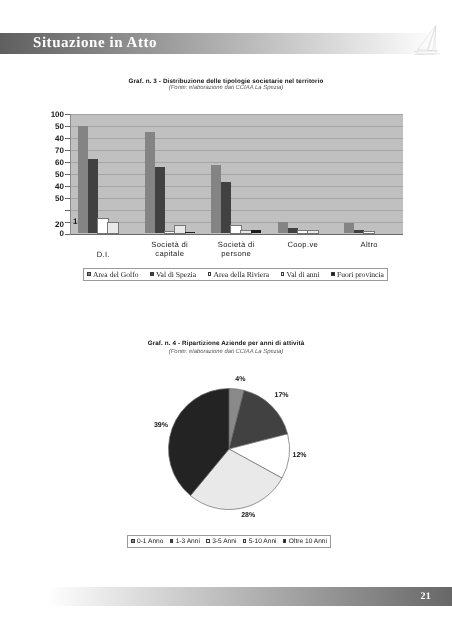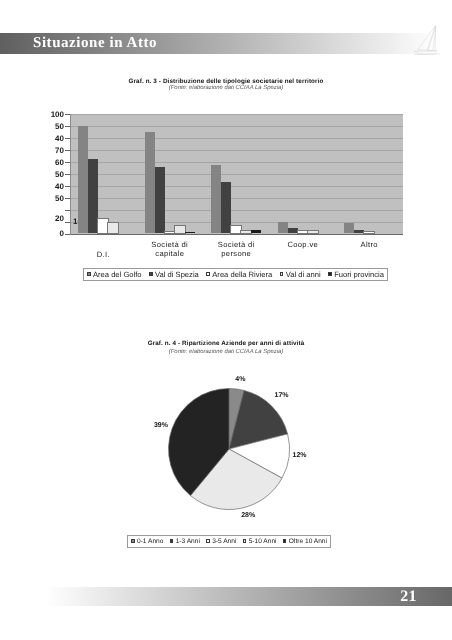--- a/index.html
+++ b/index.html
@@ -35,21 +35,21 @@
   .legend{font-size:7.6px;}
   .sw{width:3.6px;height:3.8px;border:0.5px solid #3a3a3a;display:inline-block;box-sizing:border-box;flex:none;}
 
   
   .pielbl{position:absolute;font-size:7px;font-weight:bold;color:#111;white-space:nowrap;}
 
   
   .ftr-bar{position:absolute;left:48px;top:587px;width:404px;height:19px;
       background:linear-gradient(to right,#fefefe 0px,#676767 404px);}
   .ftr-num{position:absolute;left:400px;top:590.5px;width:31px;height:11px;line-height:11px;
-      text-align:left;font-family:"Liberation Serif",serif;font-weight:bold;font-size:16px;letter-spacing:0.3px;text-indent:0.3px;color:#fff;}
+      text-align:right;font-family:"Liberation Serif",serif;font-weight:bold;font-size:10px;letter-spacing:0.3px;text-indent:0.3px;color:#fff;}
 </style>
 </head>
 <body>
 
 <div class="page">
 
   <div class="hdr-bar"></div>
   <div class="hdr-title">Situazione in Atto</div>
 
   <svg class="boat" viewBox="0 0 36 36">
@@ -67,21 +67,21 @@
       <div class="ch-title" style="left: 0px; top: 78px; width: 452px;">Graf. n. 3 - Distribuzione delle tipologie societarie nel territorio</div>
       <div class="ch-sub" style="left: 0px; top: 85px; width: 452px;">(Fonte: elaborazione dati CCIAA La Spezia)</div>
       <div class="plot" style="left: 70px; top: 114px; width: 332.5px; height: 119.5px;"></div>
       <div class="tick" style="left: 65px; top: 233.5px;"></div>
       <div class="ylab" style="left: 39px; top: 229.4px; width: 25px;">0</div>
       <div class="gridline" style="left: 70px; top: 221.55px; width: 332.5px;"></div>
       <div class="tick" style="left: 65px; top: 221.55px;"></div>
       <div class="ylab" style="left: 57px; top: 217.45px; width: 25px;">10</div>
       <div class="gridline" style="left: 70px; top: 209.6px; width: 332.5px;"></div>
       <div class="tick" style="left: 65px; top: 209.6px;"></div>
-      <div class="ylab" style="left: 39px; top: 214px; width: 25px;">20</div>
+      <div class="ylab" style="left: 39px; top: 220px; width: 25px;">20</div>
       <div class="gridline" style="left: 70px; top: 197.65px; width: 332.5px;"></div>
       <div class="tick" style="left: 65px; top: 197.65px;"></div>
       <div class="ylab" style="left: 39px; top: 193.55px; width: 25px;">50</div>
       <div class="gridline" style="left: 70px; top: 185.7px; width: 332.5px;"></div>
       <div class="tick" style="left: 65px; top: 185.7px;"></div>
       <div class="ylab" style="left: 39px; top: 181.6px; width: 25px;">40</div>
       <div class="gridline" style="left: 70px; top: 173.75px; width: 332.5px;"></div>
       <div class="tick" style="left: 65px; top: 173.75px;"></div>
       <div class="ylab" style="left: 39px; top: 169.65px; width: 25px;">50</div>
       <div class="gridline" style="left: 70px; top: 161.8px; width: 332.5px;"></div>
@@ -120,21 +120,21 @@
       <div class="bar" style="left: 287.75px; top: 227.525px; width: 10px; height: 5.975px; background: rgb(65, 65, 65); box-sizing: border-box;"></div>
       <div class="bar" style="left: 297.75px; top: 231.11px; width: 10px; height: 2.39px; background: rgb(255, 255, 255); box-sizing: border-box; outline: rgb(119, 119, 119) solid 0.6px; outline-offset: -0.3px;"></div>
       <div class="bar" style="left: 307.75px; top: 231.11px; width: 10px; height: 2.39px; background: rgb(233, 233, 233); box-sizing: border-box; outline: rgb(119, 119, 119) solid 0.6px; outline-offset: -0.3px;"></div>
       <div class="xlab" style="left: 278.75px; top: 239.5px; width: 48px;">Coop.ve</div>
       <div class="bar" style="left: 344.25px; top: 223.343px; width: 10px; height: 10.1575px; background: rgb(132, 132, 132); box-sizing: border-box;"></div>
       <div class="bar" style="left: 354.25px; top: 229.915px; width: 10px; height: 3.585px; background: rgb(65, 65, 65); box-sizing: border-box;"></div>
       <div class="bar" style="left: 364.25px; top: 232.3px; width: 10px; height: 1.2px; background: rgb(255, 255, 255); box-sizing: border-box; outline: rgb(119, 119, 119) solid 0.6px; outline-offset: -0.3px;"></div>
       <div class="xlab" style="left: 345.25px; top: 239.5px; width: 48px;">Altro</div>
       <div class="" style="position: absolute; left: 70px; top: 233.5px; width: 332.5px; height: 1px; background: rgb(106, 106, 106);"></div>
       <div class="" style="position: absolute; left: 70px; top: 114px; width: 1px; height: 120.5px; background: rgb(139, 139, 139);"></div>
-      <div class="legend" style="left: 83px; top: 268px; width: 305px; height: 12.5px;">
+      <div class="legend" style="left: 83px; top: 268px; width: 305px; height: 12.5px; font-family: Liberation Serif, serif;">
         <div class="lg-item">
           <span class="sw" style="background: rgb(132, 132, 132);"></span>
           <span>Area del Golfo</span>
         </div>
         <div class="lg-item">
           <span class="sw" style="background: rgb(65, 65, 65);"></span>
           <span>Val di Spezia</span>
         </div>
         <div class="lg-item">
           <span class="sw" style="background: rgb(255, 255, 255);"></span>

